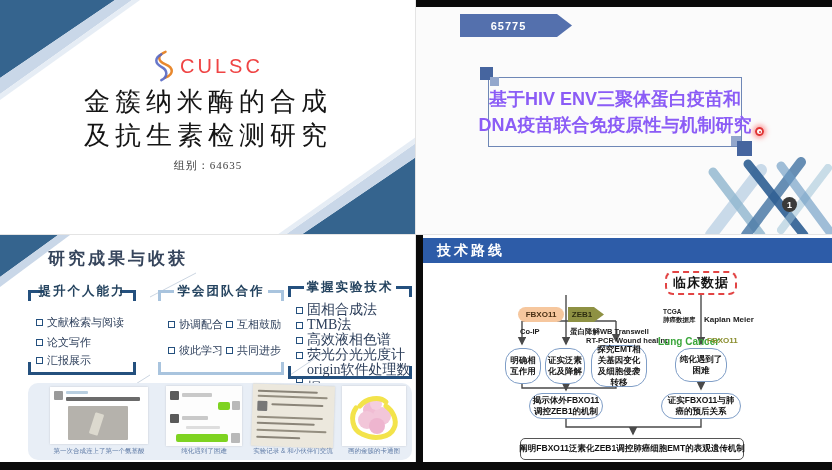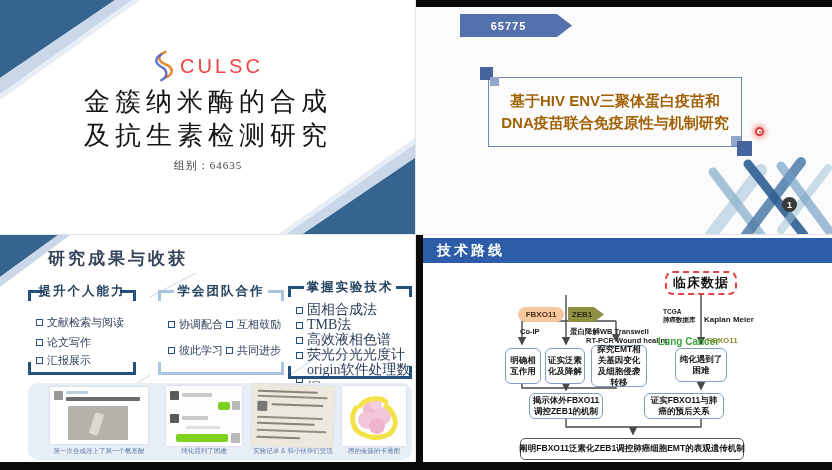--- a/index.html
+++ b/index.html
@@ -17,21 +17,21 @@
   .tl-logo-text { font-size:20px; letter-spacing:3px; color:#ef4444; font-weight:400; }
   .tl-title { left:0; width:416px; text-align:center; font-family:"Liberation Serif", serif; font-size:26px; letter-spacing:5px; color:#141414; }
   .tl-title1 { top:84px; } .tl-title2 { top:118px; }
   .tl-group { left:0; top:158px; width:416px; text-align:center; font-family:"Liberation Serif", serif; font-size:11px; color:#3c3c3c; letter-spacing:1px; }
 
   
   .tr-topbar { left:0; top:0; width:416px; height:7px; background:#0a0a0a; }
   .tr-banner { left:44px; top:14px; width:112px; height:23px; }
   .tr-banner-label { left:44px; top:14px; width:97px; height:23px; display:flex; align-items:center; justify-content:center; color:#fff; font-weight:bold; font-size:11px; letter-spacing:1px; }
   .tr-titlebox { left:72px; top:77px; width:254px; height:70px; border:1.5px solid #6e87b6; display:flex; flex-direction:column; justify-content:center; align-items:center; }
-  .tr-title { color:#a16207; font-weight:bold; font-size:15px; line-height:1.45; white-space:nowrap; }
+  .tr-title { color:#8b5cf6; font-weight:bold; font-size:18px; line-height:1.45; white-space:nowrap; }
   .sq { position:absolute; }
   .sq-a { left:64px; top:67px; width:13px; height:13px; background:#46659f; }
   .sq-b { left:74px; top:77px; width:9px; height:9px; background:#93a7cc; }
   .sq-c { left:315px; top:136px; width:10px; height:10px; background:#93a7cc; }
   .sq-d { left:321px; top:141px; width:15px; height:15px; background:#46659f; }
   .laser-dot { left:339px; top:127px; width:9px; height:9px; border-radius:50%; border:2px solid #e03333; box-shadow:0 0 5px 2px rgba(255,70,70,.55); }
   .laser-dot::after { content:""; position:absolute; left:1.5px; top:1.5px; width:2px; height:2px; border-radius:50%; background:#e03333; }
   .page-badge { left:366px; top:197px; width:15px; height:15px; border-radius:50%; background:#3a3a3a; color:#fff; font-size:9px; font-weight:bold; display:flex; align-items:center; justify-content:center; }
 
   
@@ -47,21 +47,21 @@
   .photo-strip { left:28px; top:148px; width:384px; height:77px; background:#e8eef6; border-radius:10px; }
   .caption { position:absolute; top:212px; text-align:center; font-size:6.5px; color:#5f7ba6; }
   .pcell { position:absolute; background:#fff; box-shadow:0 0 2px rgba(0,0,0,.15); overflow:hidden; }
   .bar { position:absolute; border-radius:1px; }
 
   
   .br-leftbar { left:0; top:0; width:7px; height:235px; background:#0a0a0a; }
   .br-headbar { left:7px; top:3px; width:409px; height:25px; background:#2d5ca8; display:flex; align-items:center; }
   .br-head-label { color:#fff; font-weight:bold; font-size:14px; letter-spacing:3px; margin-left:14px; }
   .dashed-node { position:absolute; border:2px dashed #e24444; border-radius:8px; background:#fff; display:flex; align-items:center; justify-content:center; font-weight:bold; font-size:13px; color:#141414; letter-spacing:1px; }
-  .flow-box { position:absolute; border:1.2px solid #7f9ec7; border-radius:6px; background:#fff; display:flex; align-items:center; justify-content:center; text-align:center; font-weight:bold; font-size:8.5px; color:#141414; line-height:1.3; padding:1px 2px; }
+  .flow-box { position:absolute; border:1.2px solid #7f9ec7; border-radius:15px; background:#fff; display:flex; align-items:center; justify-content:center; text-align:center; font-weight:bold; font-size:8.5px; color:#141414; line-height:1.3; padding:1px 2px; }
   .gene-pill { left:102px; top:72px; width:46px; height:15px; background:#f6c79e; border-radius:8px; display:flex; align-items:center; justify-content:center; font-weight:bold; font-size:8px; color:#4a3014; }
   .gene-pent { left:152px; top:72px; width:36px; height:15px; background:#8e9143; clip-path:polygon(0 0,72% 0,100% 50%,72% 100%,0 100%); display:flex; align-items:center; justify-content:center; font-weight:bold; font-size:8px; color:#2e2e10; padding-right:8px; }
   .flow-lbl { position:absolute; font-weight:bold; font-size:7.5px; color:#222; white-space:nowrap; }
   .lbl-small { font-size:6.5px; line-height:1.3; }
   .lbl-green { color:#3aa63a; font-size:10px; }
   .lbl-olive { color:#8a8d2e; font-size:8px; }
   .final-box { position:absolute; left:104px; top:203px; width:224px; height:22px; border:1.3px solid #555; border-radius:5px; background:#fff; display:flex; align-items:center; justify-content:center; font-weight:bold; font-size:8.5px; color:#141414; white-space:nowrap; }
   .black-bottom { position:absolute; left:0; top:462px; width:832px; height:8px; background:#0a0a0a; }
 </style>
 </head>
@@ -300,18 +300,18 @@
     </div>
     <div class="flow-lbl" style="left:288px;top:80px;font-size:8px">Kaplan Meier</div>
     <div class="flow-lbl lbl-green" style="left:242px;top:101px">Lung Cancer</div>
     <div class="flow-lbl lbl-olive" style="left:291px;top:101px">FBXO11</div>
 
     <div class="flow-box" style="left:89px;top:113px;width:36px;height:36px;">明确相互作用</div>
     <div class="flow-box" style="left:129px;top:113px;width:40px;height:36px;">证实泛素化及降解</div>
     <div class="flow-box" style="left:175px;top:110px;width:56px;height:42px;">探究EMT相关基因变化及细胞侵袭转移</div>
     <div class="flow-box" style="left:113px;top:158px;width:74px;height:26px;">揭示体外FBXO11调控ZEB1的机制</div>
     <div class="flow-box" style="left:259px;top:113px;width:52px;height:34px;">纯化遇到了困难</div>
-    <div class="flow-box" style="left:228px;top:158px;width:80px;height:26px;">证实FBXO11与肺癌的预后关系</div>
+    <div class="flow-box" style="left:245px;top:158px;width:80px;height:26px;">证实FBXO11与肺癌的预后关系</div>
     <div class="final-box">阐明FBXO11泛素化ZEB1调控肺癌细胞EMT的表观遗传机制</div>
   </div>
 
   <div class="black-bottom"></div>
 </div>
 
 </body></html>

